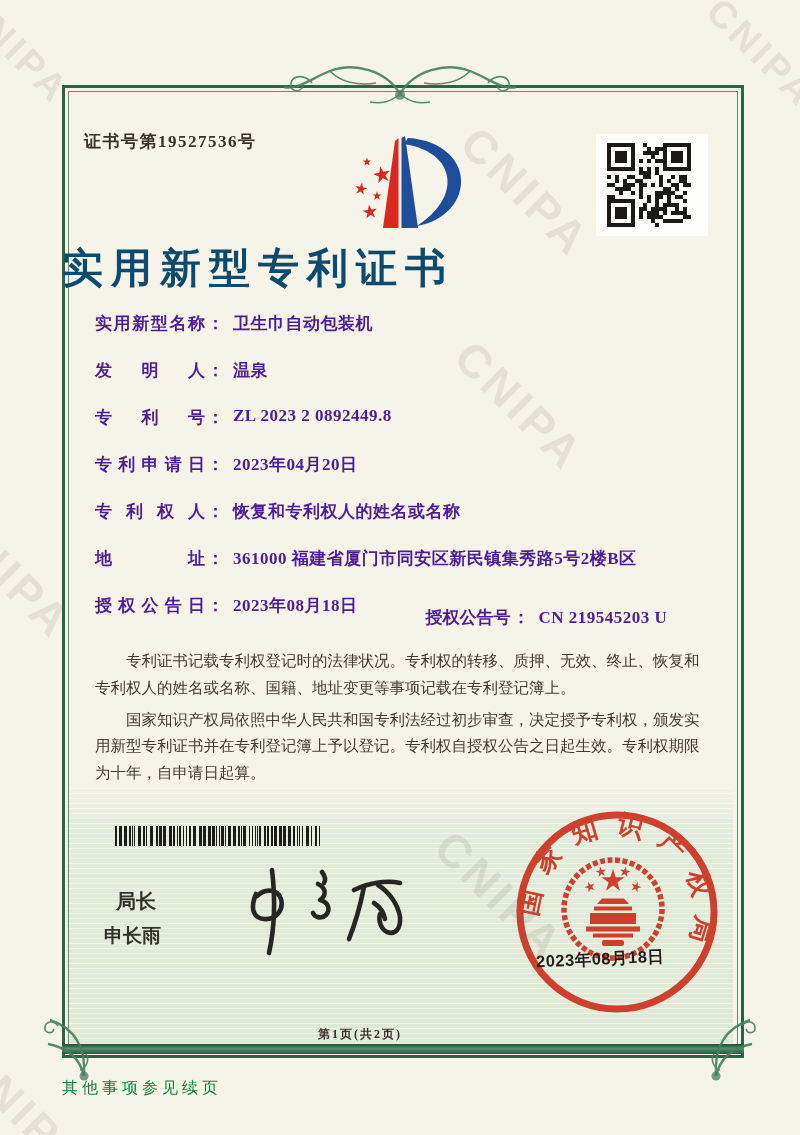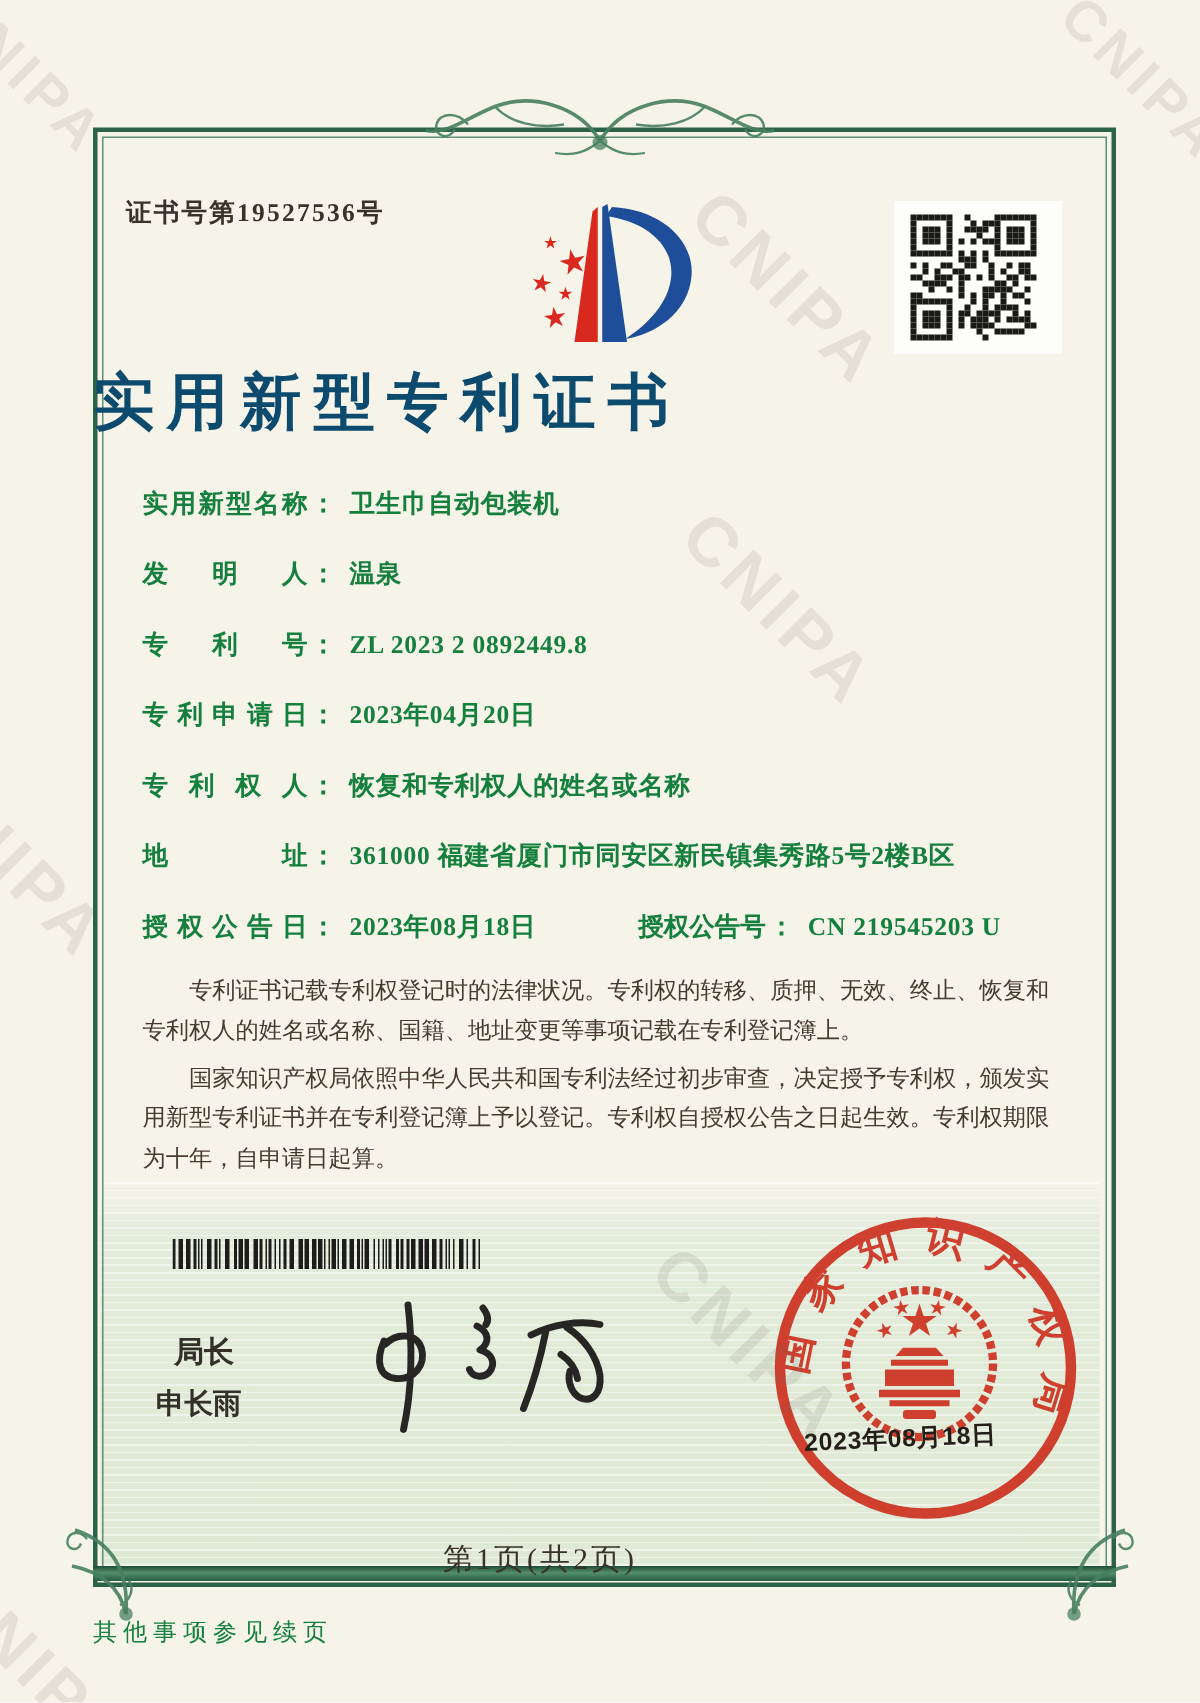--- a/index.html
+++ b/index.html
@@ -21,40 +21,40 @@
         linear-gradient(180deg,rgba(226,235,220,0) 0%,rgba(224,234,217,0.85) 14%,#e2ead8 40%,#e0e9d6 100%);}
   
   .cert-no{position:absolute;left:84px;top:130px;font-size:17px;font-weight:bold;letter-spacing:1.5px;color:#37322b;z-index:10;}
   .logo{position:absolute;left:330px;top:126px;z-index:10;}
   .qr-patch{position:absolute;left:596px;top:134px;width:112px;height:102px;background:#fdfdfb;z-index:10;}
   .qr-patch svg{margin:8px 0 0 10px;}
   .title{position:absolute;left:62px;top:241px;width:676px;text-align:left;font-size:41px;font-weight:bold;
       letter-spacing:8px;color:#0c4a6e;z-index:10;}
   
   .fields{position:absolute;left:95px;top:312px;width:616px;z-index:10;}
-  .frow{display:flex;align-items:center;height:47px;font-size:17px;font-weight:bold;color:#15803d;}
+  .frow{display:flex;height:47px;font-size:17px;font-weight:bold;color:#4c1d95;}
   .flabel{display:inline-block;width:110px;text-align:justify;text-align-last:justify;}
   .fcolon{margin:0 9px 0 2px;}
   .fvalue{letter-spacing:0.5px;}
   .grp2{margin-left:68px;display:flex;align-items:center;}
   
   .paras{position:absolute;left:95px;top:648px;width:614px;font-size:15.5px;line-height:1.73;
       color:#443a30;z-index:10;}
   .paras p{margin:0 0 5px 0;text-indent:2em;font-weight:500;}
   
   .barcode{position:absolute;left:115px;top:826px;z-index:12;}
   .director-title{position:absolute;left:116px;top:888px;font-size:20px;font-weight:bold;z-index:12;color:#33302a;}
   .director-name{position:absolute;left:104px;top:923px;font-size:19px;font-weight:bold;z-index:12;color:#33302a;}
   .signature{position:absolute;left:226px;top:850px;z-index:12;}
   .seal{position:absolute;left:510px;top:805px;width:214px;height:214px;z-index:14;opacity:0.93;}
   .seal-date{position:absolute;left:536px;top:948px;width:150px;font-size:16.5px;font-weight:bold;
       color:#241e18;transform:rotate(-2.5deg);z-index:16;letter-spacing:0.5px;
       font-family:"Liberation Sans","DejaVu Sans",sans-serif;}
-  .page-num{position:absolute;left:62px;top:1026px;width:596px;text-align:center;font-size:20px;
-      font-weight:normal;color:#39322a;z-index:12;letter-spacing:2px;}
+  .page-num{position:absolute;left:62px;top:1026px;width:596px;text-align:center;font-size:12px;
+      font-weight:bold;color:#39322a;z-index:12;letter-spacing:2px;}
   .footer-note{position:absolute;left:62px;top:1078px;width:676px;font-size:16px;
       color:#15803d;letter-spacing:4px;z-index:10;font-weight:400;}
   
   .orn-top{position:absolute;left:278px;top:52px;z-index:9;}
   .orn-bl{position:absolute;left:40px;top:1012px;z-index:9;}
   .orn-br{position:absolute;left:696px;top:1012px;z-index:9;transform:scaleX(-1);}
 </style>
 </head>
 <body>
 

